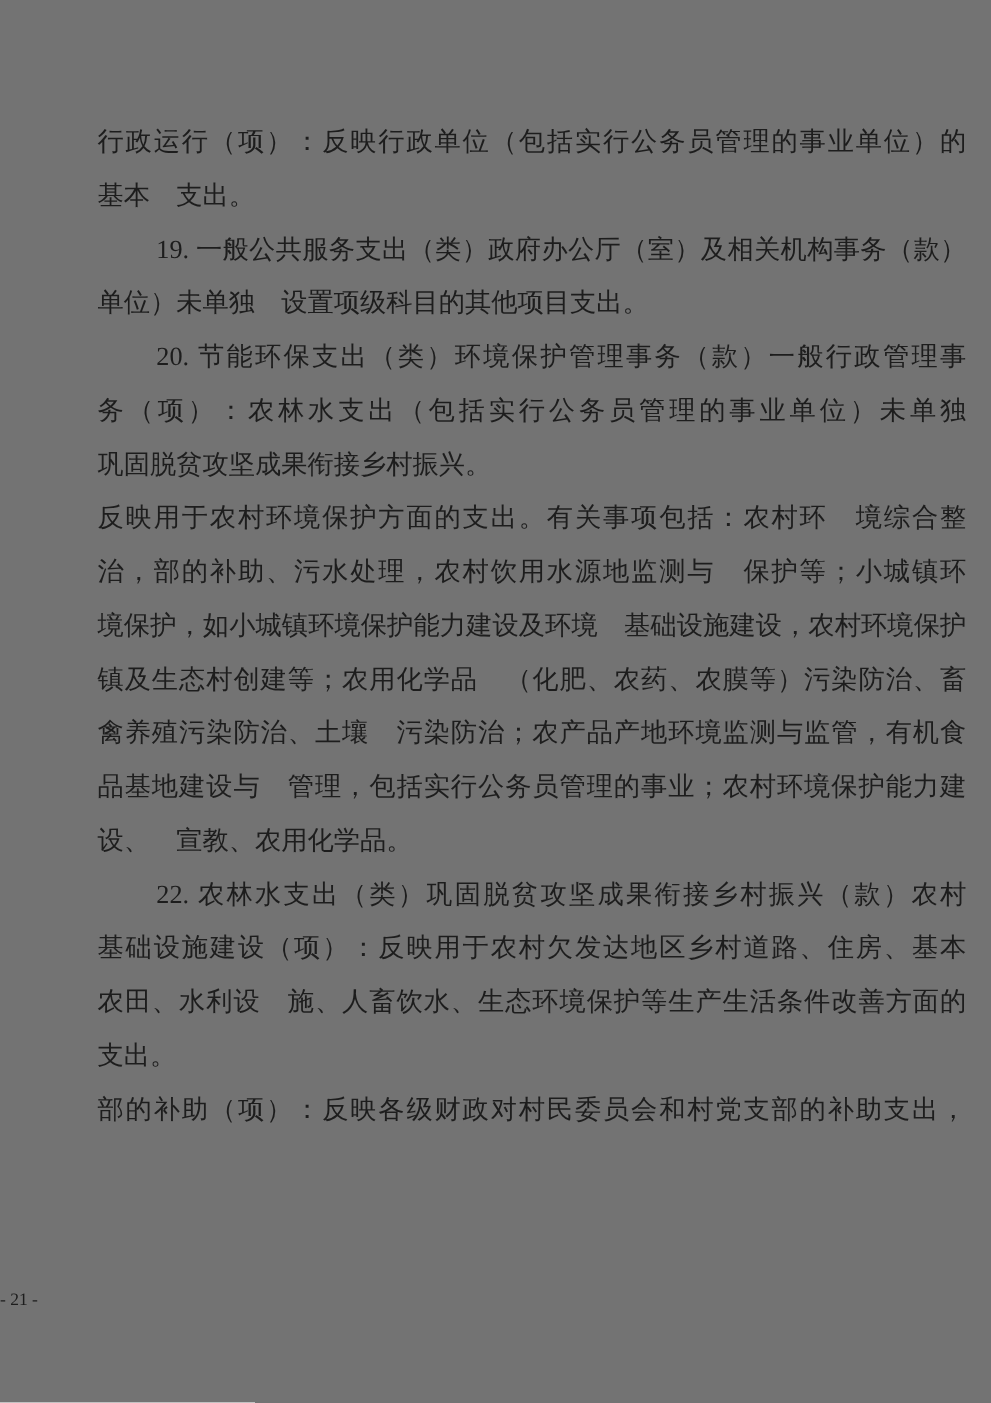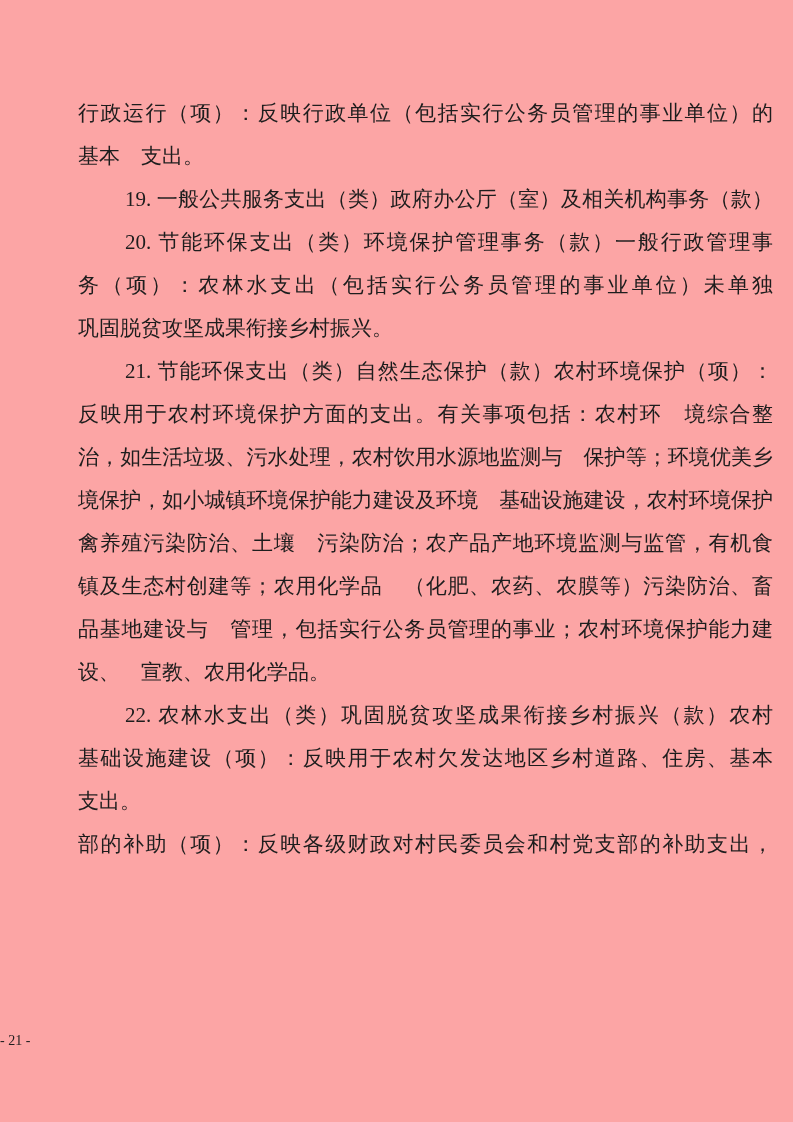--- a/index.html
+++ b/index.html
@@ -6,21 +6,21 @@
 
   html, body {
     background: #ffffff;
     font-family: "Liberation Serif", "DejaVu Serif", serif;
   }
 
   .page {
     position: relative;
     width: 793px;
     height: 1122px;
-    background: #fca5a5;
+    background: #737373;
     overflow: hidden;
   }
 
   .text-body {
     position: absolute;
     left: 78px;
     top: 92px;
     width: 695px;
     font-size: 21px;
     line-height: 43px;
@@ -61,39 +61,40 @@
 
 <div class="page">
   <div class="text-body">
 
   <div class="para">
         <div class="line">行政运行（项）：反映行政单位（包括实行公务员管理的事业单位）的</div>
         <div class="line line-end">基本　支出。</div>
       </div>
       <div class="para">
         <div class="line line-indent">19. 一般公共服务支出（类）政府办公厅（室）及相关机构事务（款）</div>
+        <div class="line line-end">单位）未单独　设置项级科目的其他项目支出。</div>
       </div>
       <div class="para">
         <div class="line line-indent">20. 节能环保支出（类）环境保护管理事务（款）一般行政管理事</div>
         <div class="line">务（项）：农林水支出（包括实行公务员管理的事业单位）未单独</div>
         <div class="line line-end">巩固脱贫攻坚成果衔接乡村振兴。</div>
       </div>
       <div class="para">
-        <div class="line line-indent">21. 节能环保支出（类）自然生态保护（款）农村环境保护（项）：</div>
         <div class="line">反映用于农村环境保护方面的支出。有关事项包括：农村环　境综合整</div>
-        <div class="line">治，如生活垃圾、污水处理，农村饮用水源地监测与　保护等；环境优美乡</div>
+        <div class="line">治，部的补助、污水处理，农村饮用水源地监测与　保护等；小城镇环</div>
         <div class="line">境保护，如小城镇环境保护能力建设及环境　基础设施建设，农村环境保护</div>
+        <div class="line">镇及生态村创建等；农用化学品　（化肥、农药、农膜等）污染防治、畜</div>
         <div class="line">禽养殖污染防治、土壤　污染防治；农产品产地环境监测与监管，有机食</div>
-        <div class="line">镇及生态村创建等；农用化学品　（化肥、农药、农膜等）污染防治、畜</div>
         <div class="line">品基地建设与　管理，包括实行公务员管理的事业；农村环境保护能力建</div>
         <div class="line line-end">设、　宣教、农用化学品。</div>
       </div>
       <div class="para">
         <div class="line line-indent">22. 农林水支出（类）巩固脱贫攻坚成果衔接乡村振兴（款）农村</div>
         <div class="line">基础设施建设（项）：反映用于农村欠发达地区乡村道路、住房、基本</div>
+        <div class="line">农田、水利设　施、人畜饮水、生态环境保护等生产生活条件改善方面的</div>
         <div class="line line-end">支出。</div>
       </div>
       <div class="para">
         <div class="line">部的补助（项）：反映各级财政对村民委员会和村党支部的补助支出，</div>
       </div>
     </div>
   <div class="page-number">- 21 -</div>
 </div>
 
 </body></html>

